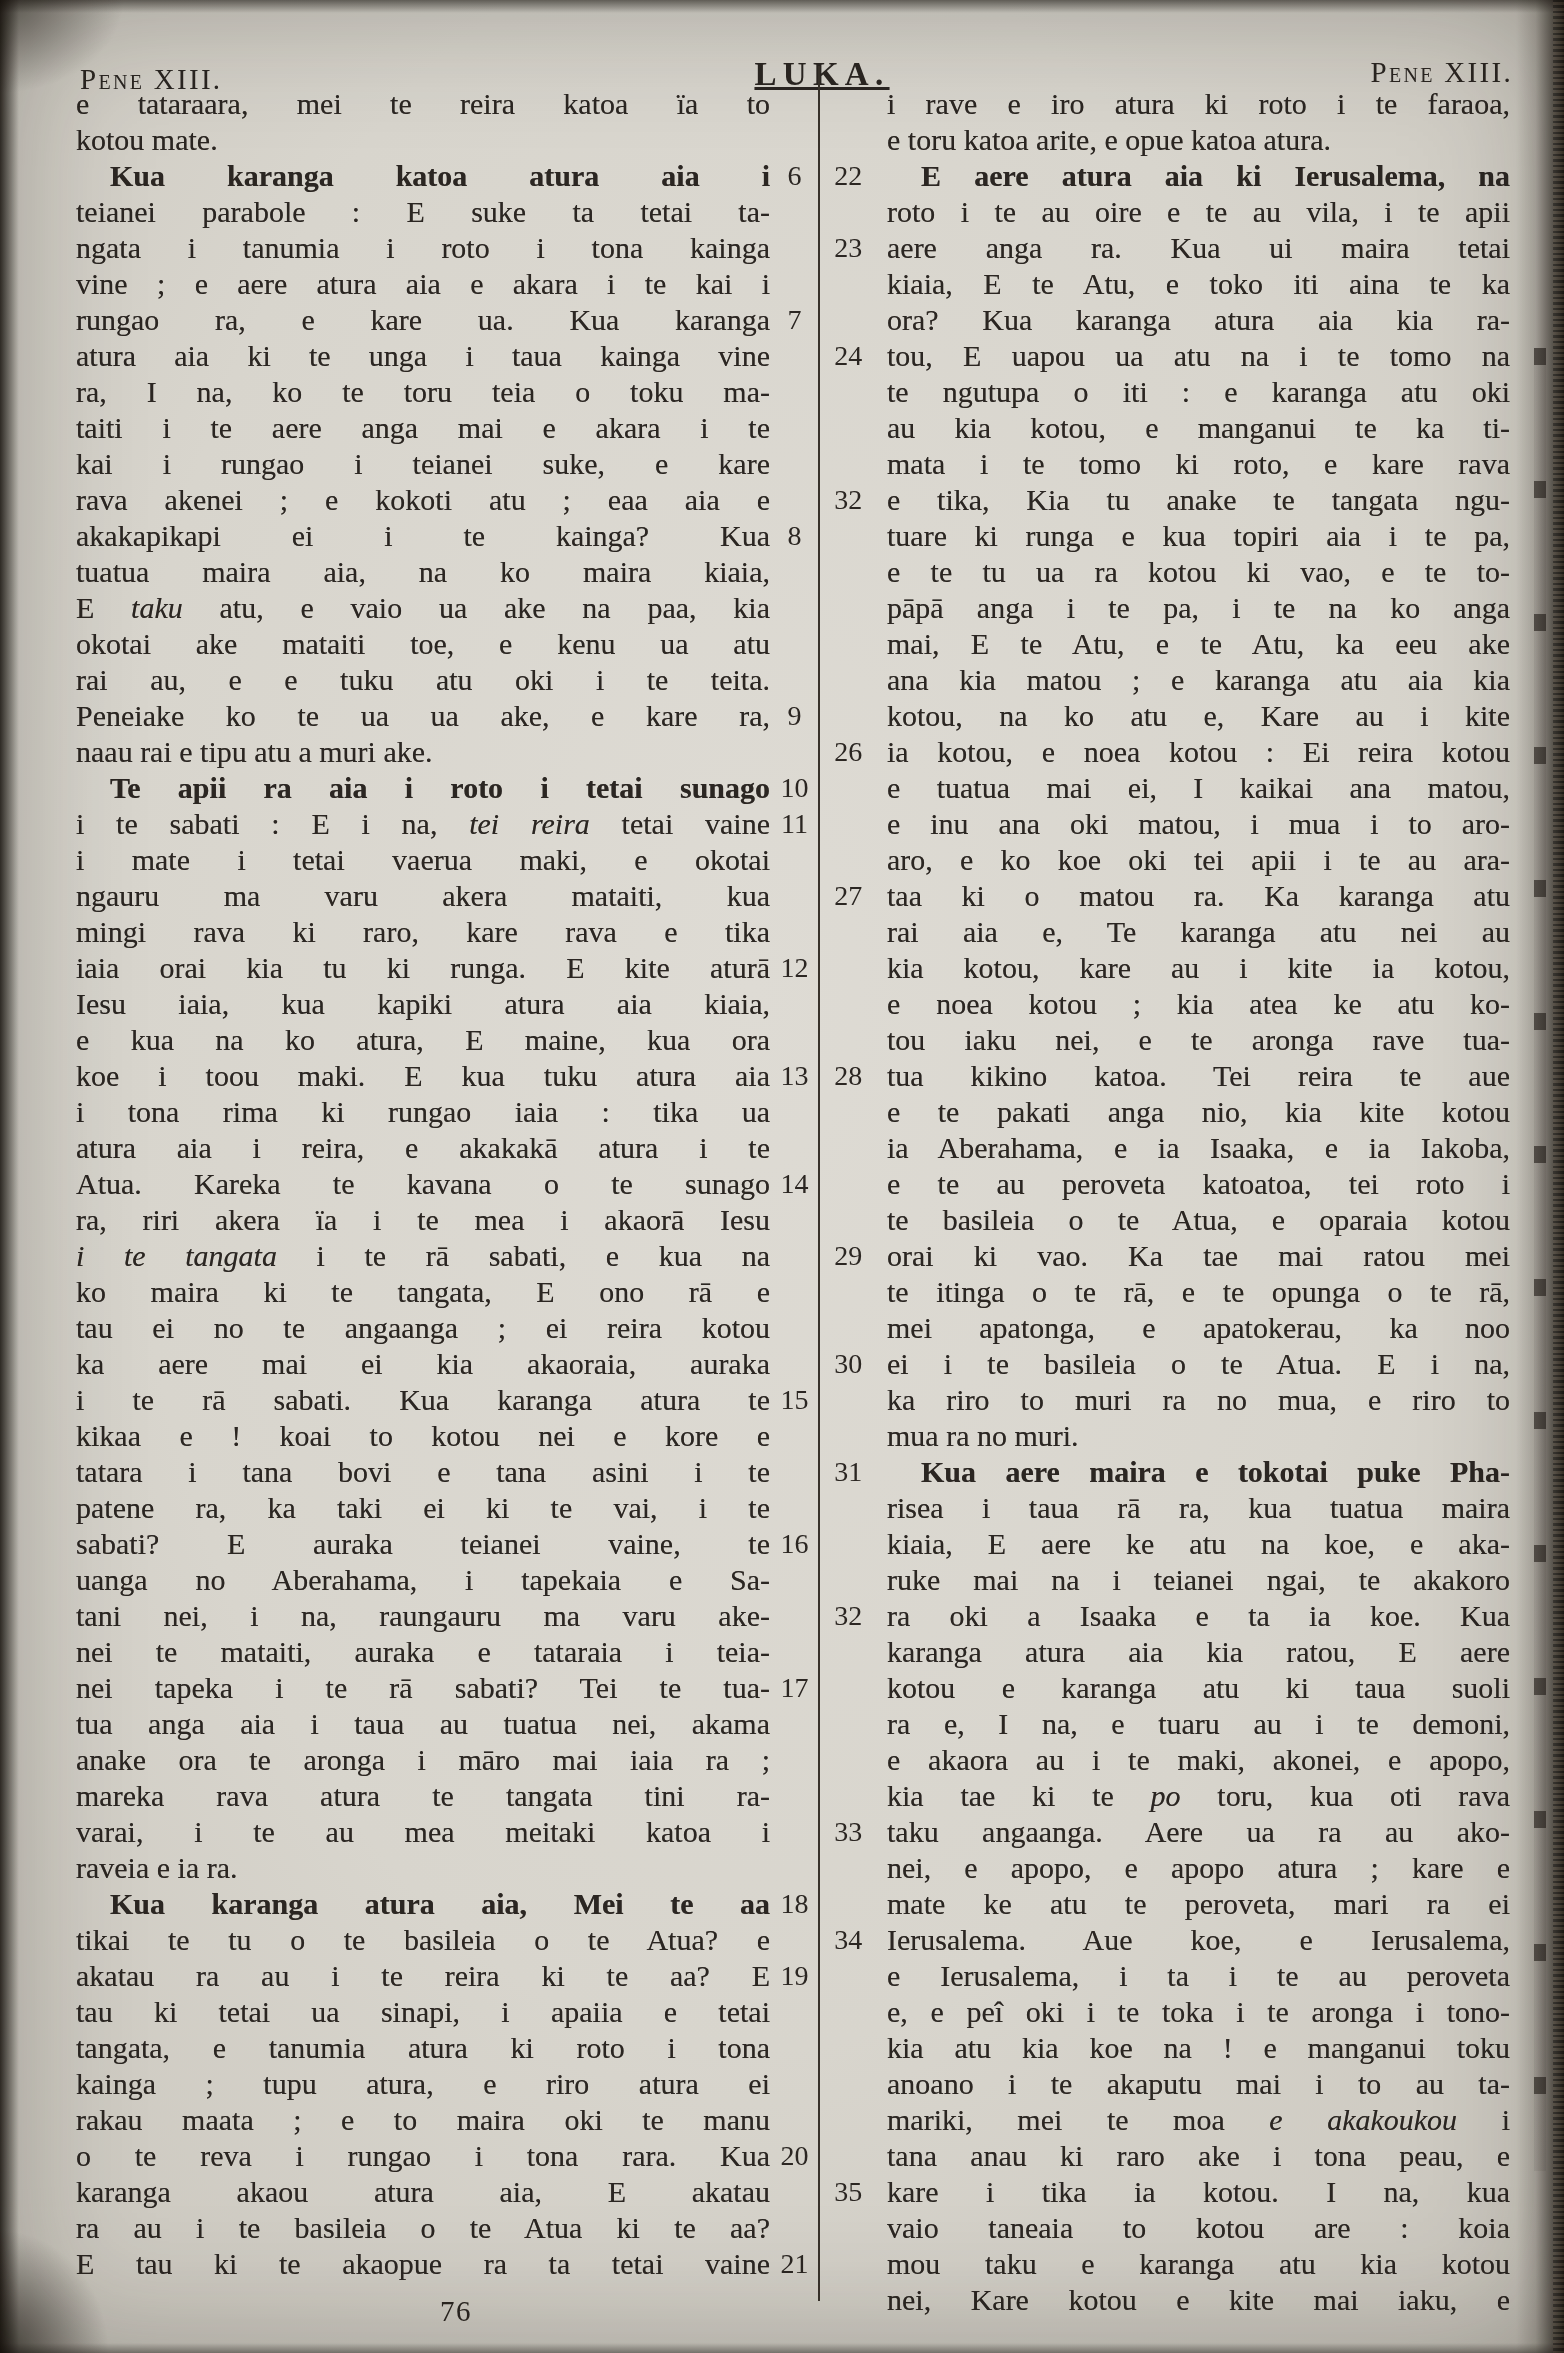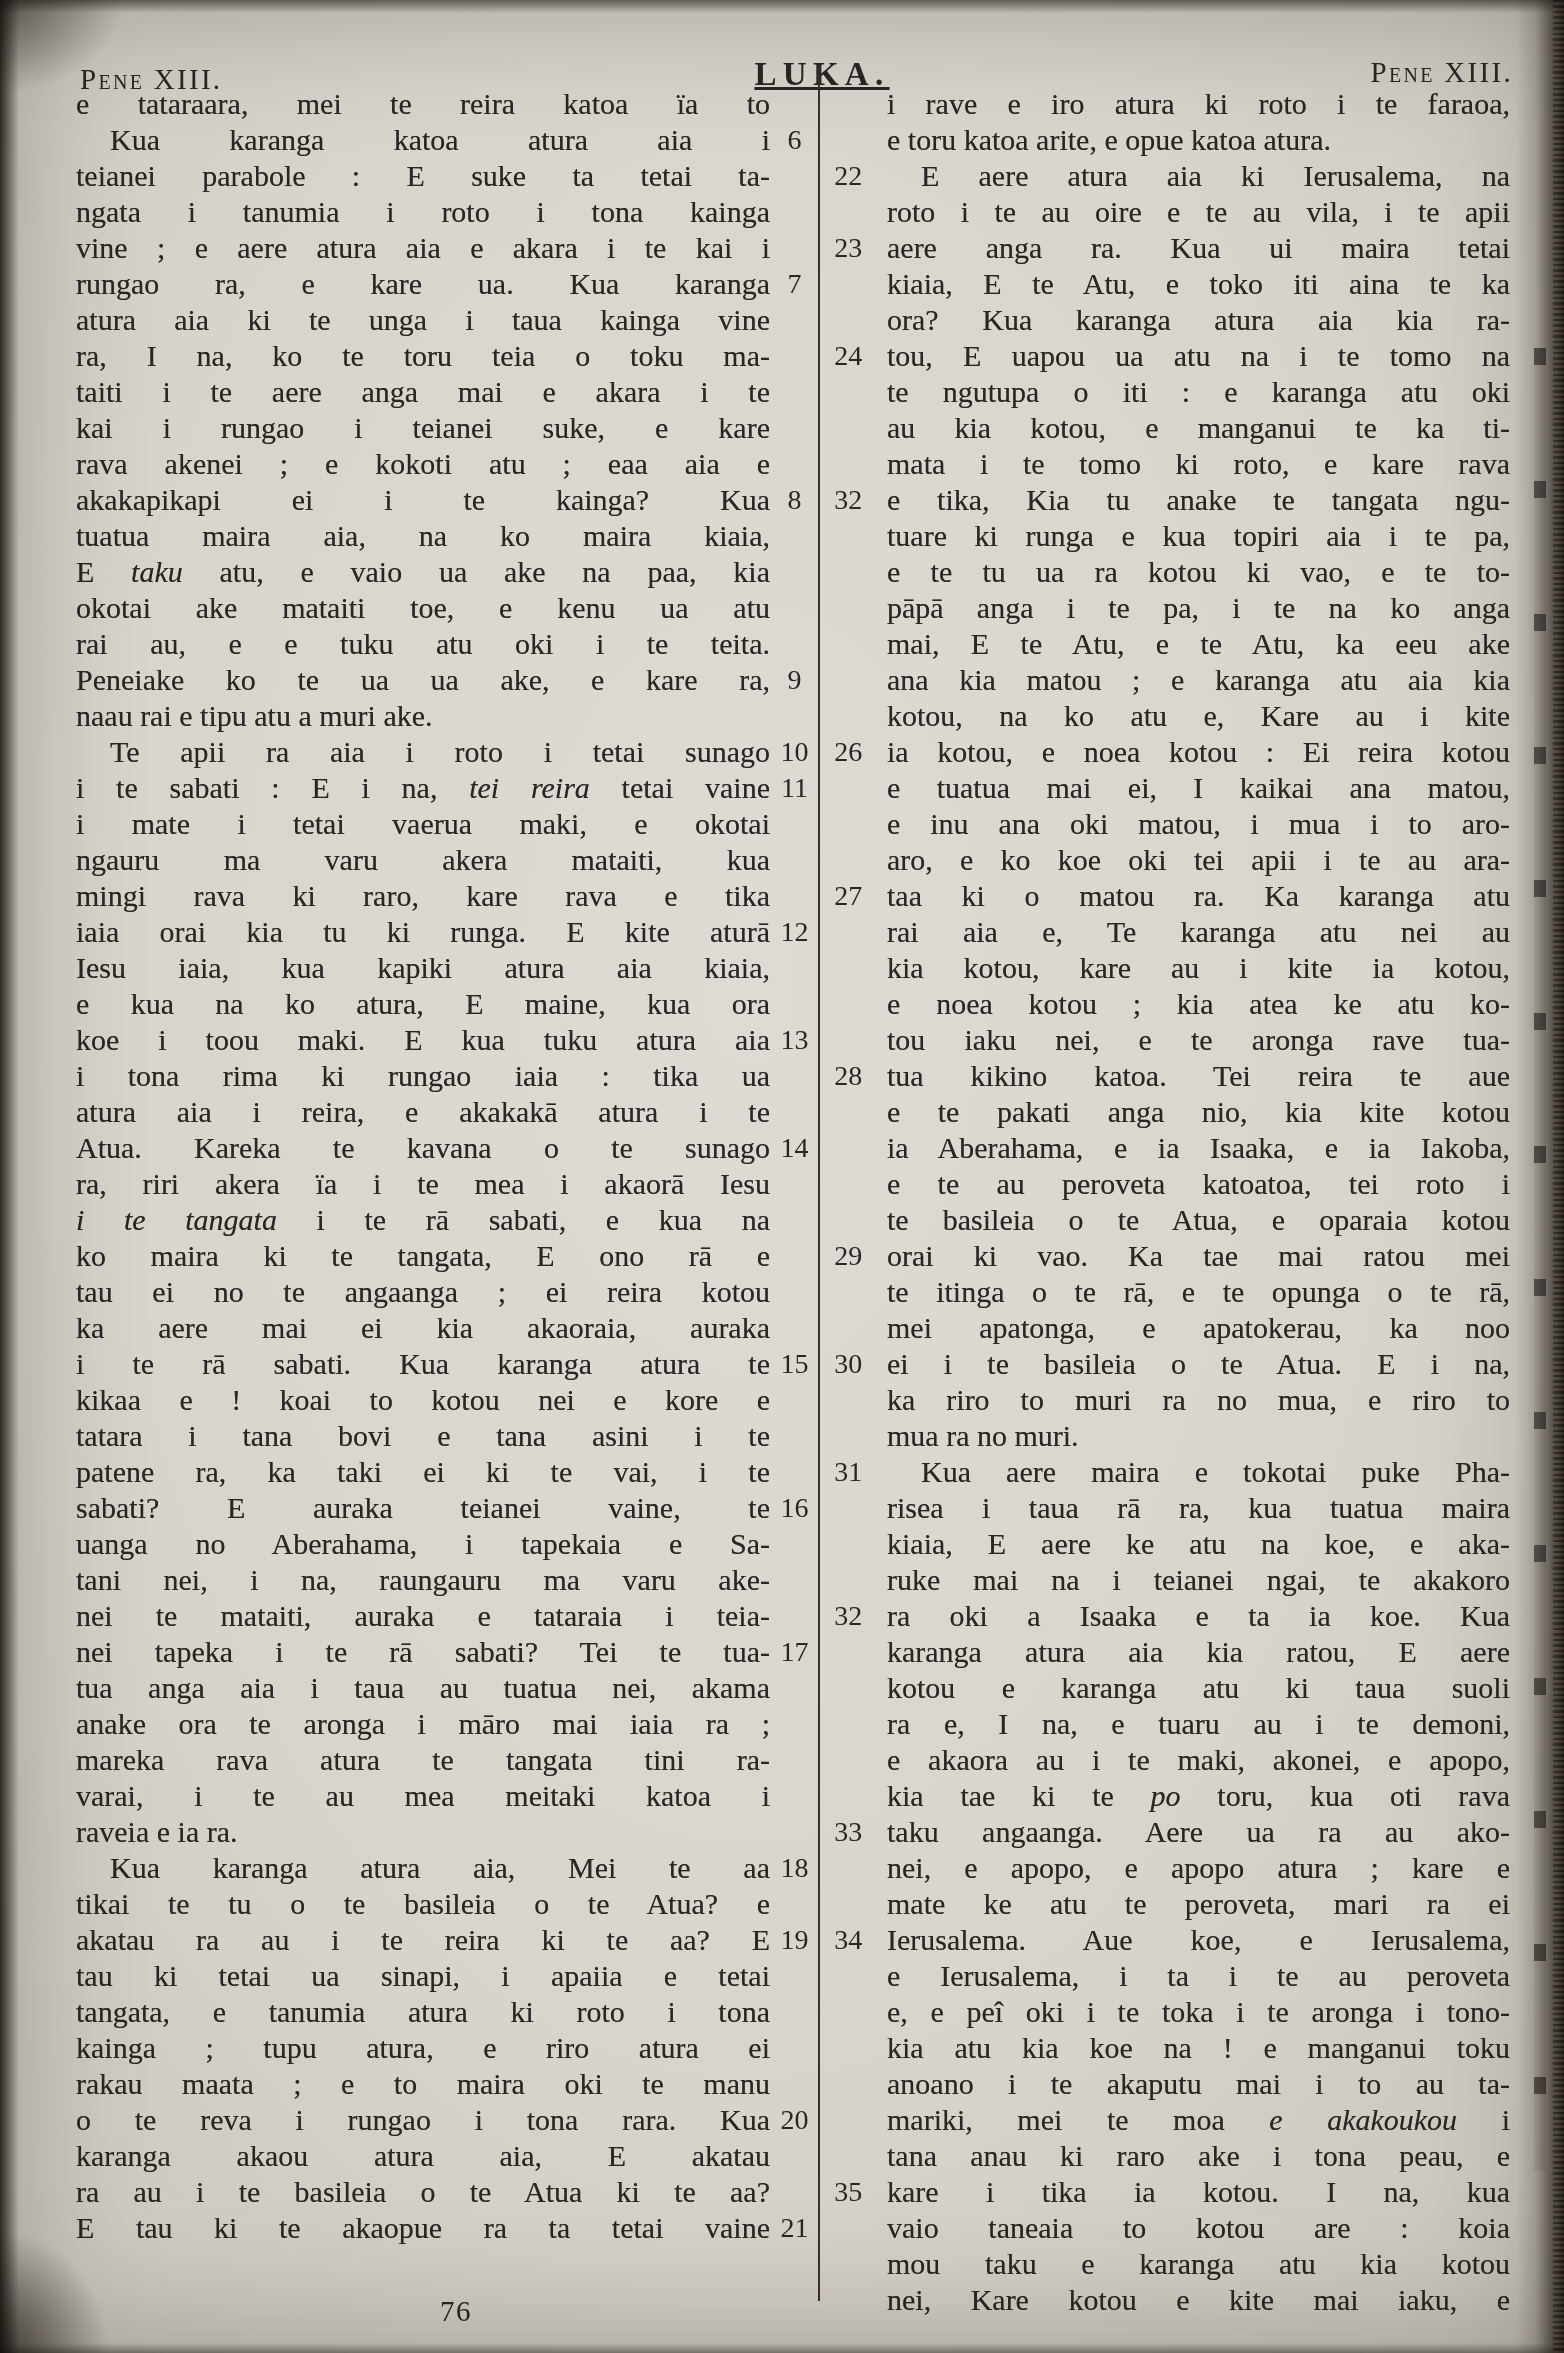--- a/index.html
+++ b/index.html
@@ -30,21 +30,21 @@
   .verse { font-size: 28px; flex: none; }
   .col-left  .verse { width: 49px; text-align: center; }
   .col-right .verse { width: 59px; padding-left: 6.3px; }
   .text {
     flex: 1;
     text-align: justify;
     text-align-last: justify;
     text-shadow: 0 0 0.6px rgba(43,38,34,0.55);
   }
   .para-end .text { text-align-last: left; }
-  .text.indent { text-indent: 34px; }
+  .text.indent { text-indent: 34px; font-weight: bold; }
   .text i { font-style: italic; }
 
   
   .page-number { position: absolute; left: 440px; top: 2295px; font-size: 29px; letter-spacing: 1.6px; }
 
   
   .edge-left  { position: absolute; left: 0; top: 0; width: 19px; height: 100%;
                 background: linear-gradient(to right, rgba(24,19,14,0.85), rgba(24,19,14,0)); }
   .edge-top   { position: absolute; left: 0; top: 0; width: 100%; height: 12.5px;
                 background: linear-gradient(to bottom, rgba(24,19,14,0.55), rgba(24,19,14,0)); }
@@ -72,20 +72,24 @@
     <span class="h-right">Pene XIII.</span>
   </div>
 
   <div class="divider"></div>
 
   <div class="col col-left" id="col-left">
       <div class="line">
         <span class="text">e tataraara, mei te reira katoa ïa to</span>
         <span class="verse"></span>
       </div>
+      <div class="line para-end">
+        <span class="text">kotou mate.</span>
+        <span class="verse"></span>
+      </div>
       <div class="line">
         <span class="text indent">Kua karanga katoa atura aia i</span>
         <span class="verse">6</span>
       </div>
       <div class="line">
         <span class="text">teianei parabole : E suke ta tetai ta-</span>
         <span class="verse"></span>
       </div>
       <div class="line">
         <span class="text">ngata i tanumia i roto i tona kainga</span>

